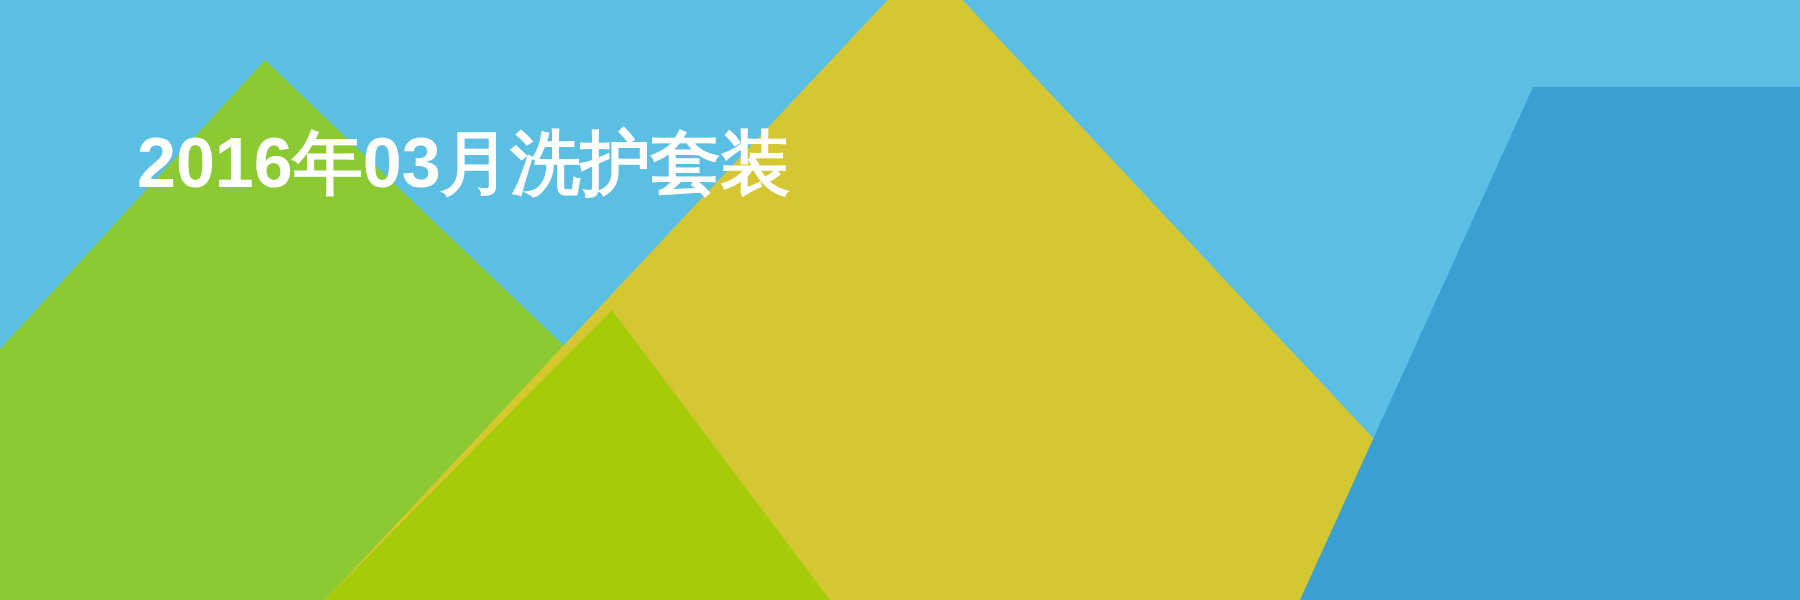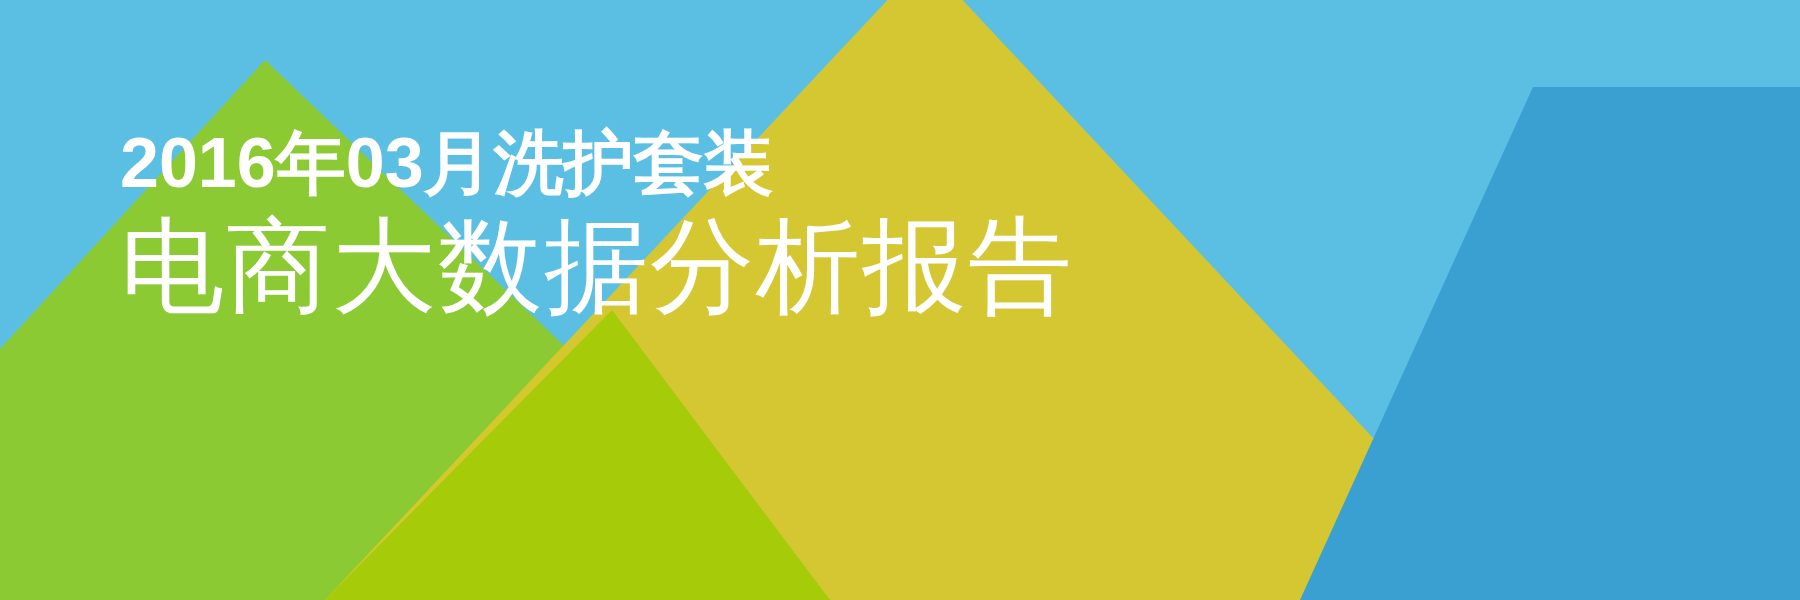--- a/index.html
+++ b/index.html
@@ -17,21 +17,21 @@
   #bg-svg {
     position: absolute;
     top: 0;
     left: 0;
     width: 1800px;
     height: 600px;
     display: block;
   }
   #title-block {
     position: absolute;
-    left: 120px;
+    left: 137px;
     top: 128px;
     z-index: 5;
     pointer-events: none;
   }
   .title-line-1 {
     font-size: 70px;
     font-weight: bold;
     color: #ffffff;
     line-height: 1.0;
     letter-spacing: 0px;
@@ -62,16 +62,15 @@
     <polygon points="925,-40 325,600 1525,600" fill="#D8C72C" opacity="0.97"></polygon>
 
     <polygon points="612,310 830,600 325,600" fill="#A6CC09"></polygon>
 
     <polygon points="1533,87 1300,600 1800,600 1800,87" fill="#3AA0D2"></polygon>
 
   </svg>
 
   <div id="title-block">
     <div class="title-line-1">2016年03月洗护套装</div>
-    <div class="title-line-2">电商大数据分析报告</div>
   </div>
 
 </div>
 
 </body></html>

